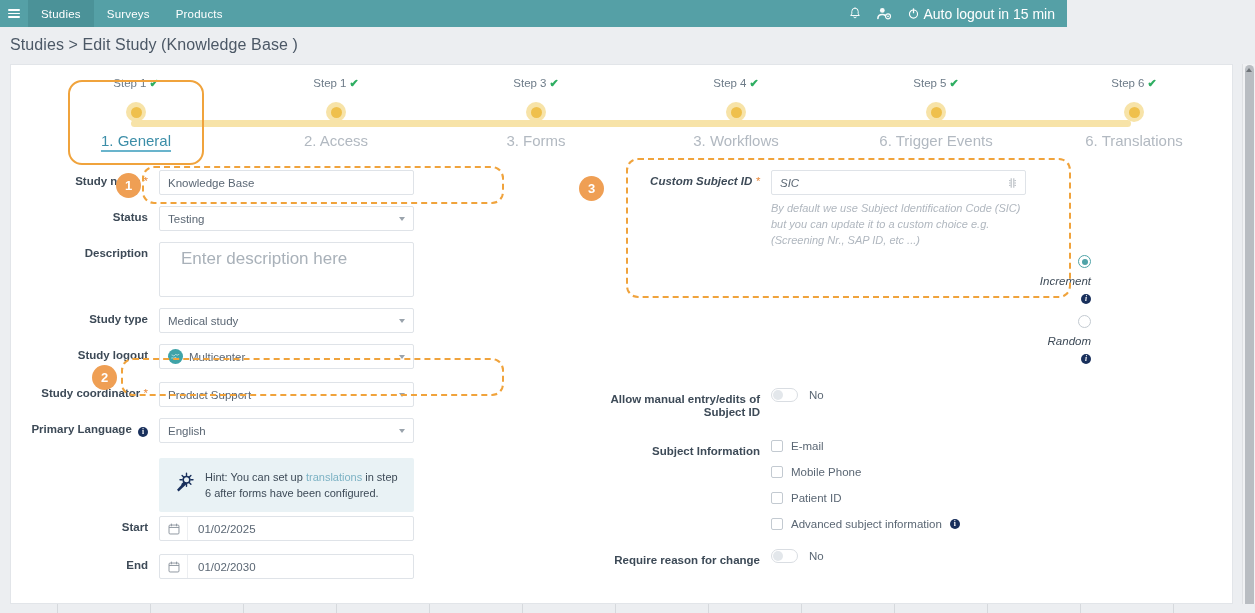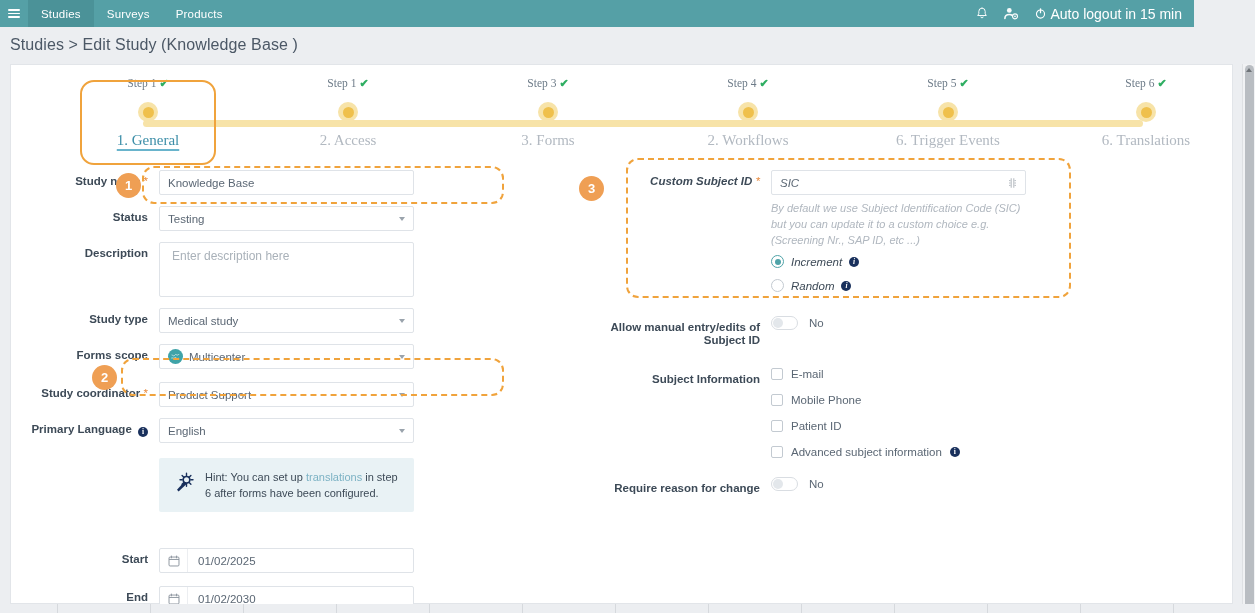--- a/index.html
+++ b/index.html
@@ -7,21 +7,21 @@
     margin: 0; padding: 0;
     width: 1255px; height: 613px;
     background: #eceef1;
     font-family: "Liberation Sans", sans-serif;
     overflow: hidden;
   }
 
   
   .topbar {
     position: absolute; top: 0; left: 0;
-    width: 1194px; height: 27px;
+    width: 1067px; height: 27px;
     background: #55a0a6;
     display: flex; align-items: stretch;
     color: #ffffff;
   }
   .burger {
     width: 28px; display: flex; align-items: center; justify-content: center;
     cursor: pointer;
   }
   .burger-glyph { display: block; width: 12px; }
   .burger-glyph i {
@@ -55,21 +55,21 @@
 
   
   .card {
     position: absolute; top: 64px; left: 10px;
     width: 1223px; height: 540px;
     background: #ffffff;
     border: 1px solid #e2e5e9;
   }
 
   
-  .stepper { position: absolute; top: 12px; left: 12px; width: 1223px; height: 86px; font-family: Liberation Serif, serif; }
+  .stepper { position: absolute; top: 12px; left: 0; width: 1223px; height: 86px; }
   .track {
     position: absolute; top: 43px; left: 120px; width: 1000px; height: 7px;
     background: #f7e3a8; border-radius: 4px;
   }
   .step {
     position: absolute; top: 0; width: 160px; text-align: center;
   }
   .step-top { font-size: 11.5px; color: #6d7b88; white-space: nowrap; }
   .step-top .chk { color: #2fae62; font-weight: bold; margin-left: 3px; font-size: 11px;}
   .step-dot {
@@ -114,21 +114,21 @@
     padding: 0 8px; font-size: 11.5px; color: #5b6774;
     width: 255px; position: relative; cursor: pointer;
   }
   .caret {
     position: absolute; right: 8px; top: 50%; margin-top: -2px;
     width: 0; height: 0; border-left: 3.5px solid transparent;
     border-right: 3.5px solid transparent; border-top: 4px solid #9aa3ac;
   }
   .textarea {
     height: 55px; border: 1px solid #dfe3e8; background: #fff; border-radius: 2px;
-    padding: 6px 12px; font-size: 12px; color: #a9b1b9; width: 255px;
+    padding: 6px 21px; font-size: 17px; color: #a9b1b9; width: 255px;
   }
   .date-wrap {
     height: 25px; border: 1px solid #dfe3e8; background: #fff; border-radius: 2px;
     display: flex; align-items: stretch; width: 255px;
   }
   .date-btn {
     width: 28px; display: flex; align-items: center; justify-content: center;
     border-right: 1px solid #eceef1; cursor: pointer;
   }
   .date-val { display: flex; align-items: center; padding-left: 10px; font-size: 11.5px; color: #5b6774; }
@@ -147,21 +147,21 @@
   .hint-text { font-size: 11px; color: #3d4a57; line-height: 16px; }
   .hint-text .lnk { color: #7cb2c4; }
 
   
   .label-wide { width: 200px; }
   .grip { margin-left: auto; display:flex; }
   .helper {
     width: 263px; font-size: 11px; color: #b0b7bf; line-height: 16px;
     margin-top: 5px; margin-bottom: 7px;
   }
-  .radio-row { display: flex; align-items: center; gap: 7px; margin-bottom: 11px; font-size: 11.5px; color: #3d4a57; }
+  .radio-row { display: flex; align-items: flex-end; gap: 7px; margin-bottom: 11px; font-size: 11.5px; color: #3d4a57; flex-direction: column; }
   .radio {
     width: 13px; height: 13px; border-radius: 50%; border: 1px solid #c3cad1;
     background: #fff; display: flex; align-items: center; justify-content: center; flex: none;
   }
   .radio.checked { border-color: #4fa3a8; }
   .radio.checked i { width: 6px; height: 6px; border-radius: 50%; background: #4fa3a8; display: block; }
   .info {
     width: 10px; height: 10px; border-radius: 50%; background: #19305c;
     color: #fff; font-size: 7.5px; line-height: 10px; text-align: center;
     font-weight: bold; flex: none; font-family: "Liberation Serif", serif;
@@ -300,21 +300,21 @@
       <div class="step-bot">3. Forms</div>
     </div>
 
     <div class="step" style="left:645px;">
       <div class="step-top">
         <span>Step 4</span><span class="chk">✔</span>
       </div>
       <div class="step-dot">
           <i></i>
         </div>
-      <div class="step-bot">2. Workflows</div>
+      <div class="step-bot">3. Workflows</div>
     </div>
 
     <div class="step" style="left:845px;">
       <div class="step-top">
         <span>Step 5</span><span class="chk">✔</span>
       </div>
       <div class="step-dot">
           <i></i>
         </div>
       <div class="step-bot">6. Trigger Events</div>
@@ -366,21 +366,21 @@
       <div class="flabel">Study type</div>
       <div class="fctl">
         <div class="select">
           <span>Medical study</span>
           <span class="caret"></span>
         </div>
       </div>
     </div>
 
     <div class="frow" style="margin-bottom:13px;">
-      <div class="flabel">Forms scope</div>
+      <div class="flabel">Study logout</div>
       <div class="fctl">
         <div class="select">
           <span class="scope-icon">
             <svg width="11" height="11" viewBox="0 0 12 12">
                 <circle cx="6" cy="6" r="5.2" fill="#3fa3a8"></circle>
                 <path d="M2.2 4.4c1.1.3 1.5 1.1 2.3.9.9-.2.5-1.4 1.5-1.5.9-.1 1.3.9 2.2.6.6-.2.9-.8 1.4-.7M1.8 7.6c1.2-.4 1.8.5 2.7.3.8-.2.6-1 1.4-.9.9.1.8 1.3 1.8 1.3.7 0 1-.5 1.6-.4" stroke="#d8f0f1" stroke-width=".85" fill="none" stroke-linecap="round"></path>
               </svg>
           </span>
           <span>Multicenter</span>
           <span class="caret"></span>
@@ -407,21 +407,21 @@
         <span class="info" style="display:inline-flex;align-items:center;justify-content:center;vertical-align:-1px;margin-left:3px;">i</span>
       </div>
       <div class="fctl">
         <div class="select">
           <span>English</span>
           <span class="caret"></span>
         </div>
       </div>
     </div>
 
-    <div class="frow" style="margin-bottom:36px;">
+    <div class="frow" style="margin-bottom:4px;">
       <div class="flabel"></div>
       <div class="fctl">
         <div class="hint">
           <span style="flex:none;margin-top:2px;">
             <svg width="24" height="24" viewBox="0 0 24 24">
                 <path d="M13.5 10.5 6 18.8l1.6 1.6 8.3-7.6z" fill="#19305c"></path>
                 <circle cx="15.5" cy="8.8" r="3.3" fill="none" stroke="#19305c" stroke-width="1.6"></circle>
                 <path d="M15.5 2.3v2.2M15.5 13v2.2M9 8.8h2.2M19.8 8.8H22M11.1 4.4l1.5 1.5M18.4 11.7l1.5 1.5M19.9 4.4l-1.5 1.5M12.6 11.7l-1.5 1.5" stroke="#19305c" stroke-width="1.4" stroke-linecap="round"></path>
               </svg>
           </span>

